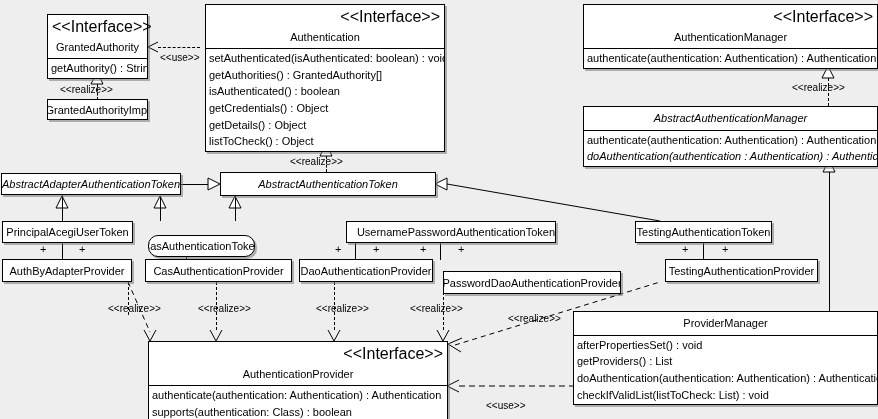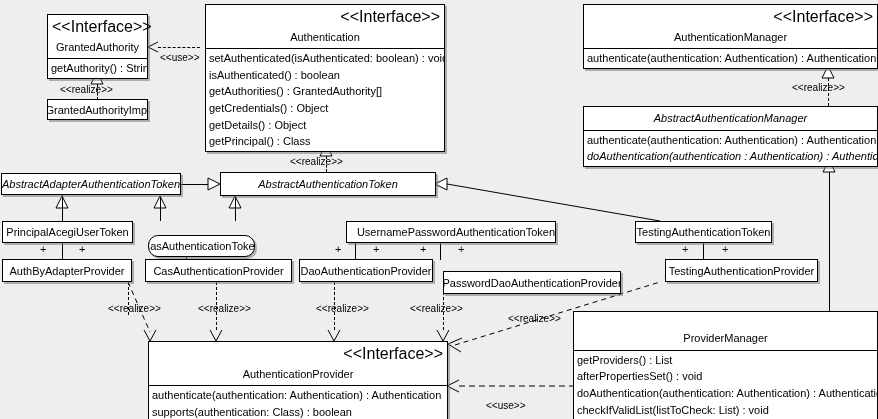--- a/index.html
+++ b/index.html
@@ -230,25 +230,25 @@
     <span>GrantedAuthorityImpl</span>
   </div>
 
   <div class="uml-box" style="left:205px; top:4px; width:240px;">
     <div class="uml-head">
       <span class="stereo">&lt;&lt;Interface&gt;&gt;</span>
       <span class="cname">Authentication</span>
     </div>
     <div class="uml-members">
       <span class="member">setAuthenticated(isAuthenticated: boolean) : void</span>
+      <span class="member">getAuthorities() : GrantedAuthority[]</span>
       <span class="member">isAuthenticated() : boolean</span>
-      <span class="member">getAuthorities() : GrantedAuthority[]</span>
       <span class="member">getCredentials() : Object</span>
       <span class="member">getDetails() : Object</span>
-      <span class="member">getPrincipal() : Class</span>
+      <span class="member">listToCheck() : Object</span>
     </div>
   </div>
 
   <div class="uml-box" style="left:583px; top:4px; width:295px;">
     <div class="uml-head">
       <span class="stereo">&lt;&lt;Interface&gt;&gt;</span>
       <span class="cname">AuthenticationManager</span>
     </div>
     <div class="uml-members">
       <span class="member">authenticate(authentication: Authentication) : Authentication</span>
@@ -314,24 +314,24 @@
       <span class="stereo">&lt;&lt;Interface&gt;&gt;</span>
       <span class="cname">AuthenticationProvider</span>
     </div>
     <div class="uml-members">
       <span class="member">authenticate(authentication: Authentication) : Authentication</span>
       <span class="member">supports(authentication: Class) : boolean</span>
     </div>
   </div>
 
   <div class="uml-box" style="left:573px; top:311px; width:305px;">
-    <div class="uml-head" style="padding:20px 4px 5px 4px;">
+    <div class="uml-head" style="padding:5px 4px 5px 4px;">
       <span class="cname solo">ProviderManager</span>
     </div>
     <div class="uml-members">
+      <span class="member">afterPropertiesSet() : void</span>
       <span class="member">getProviders() : List</span>
-      <span class="member">afterPropertiesSet() : void</span>
       <span class="member">doAuthentication(authentication: Authentication) : Authentication</span>
       <span class="member">checkIfValidList(listToCheck: List) : void</span>
     </div>
   </div>
 
 </div>
 
 </body></html>

